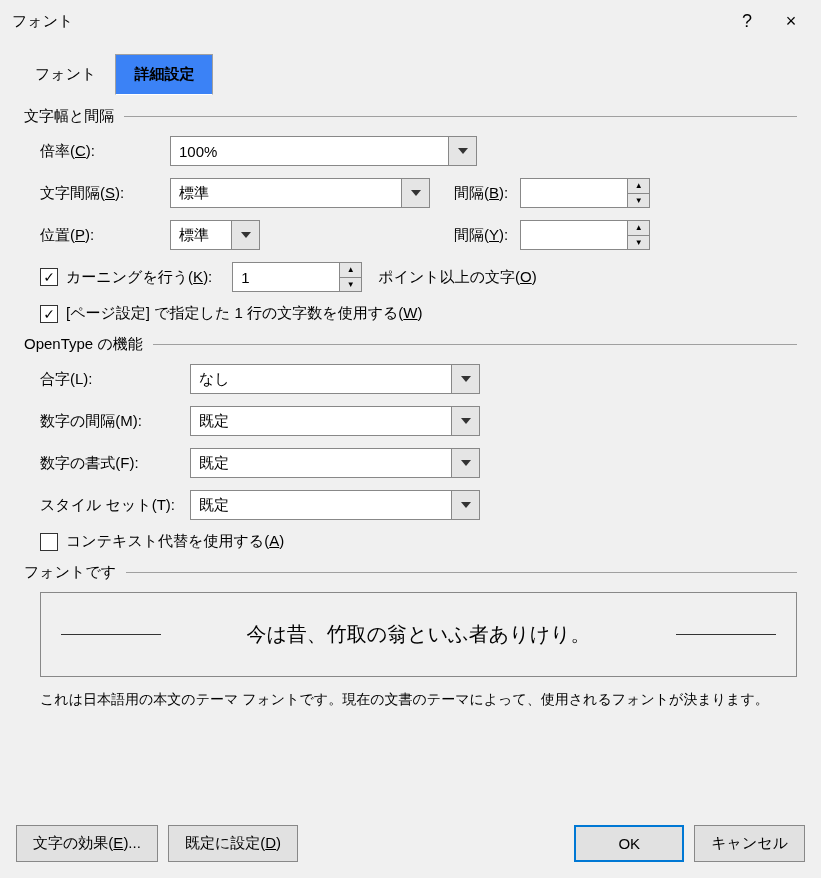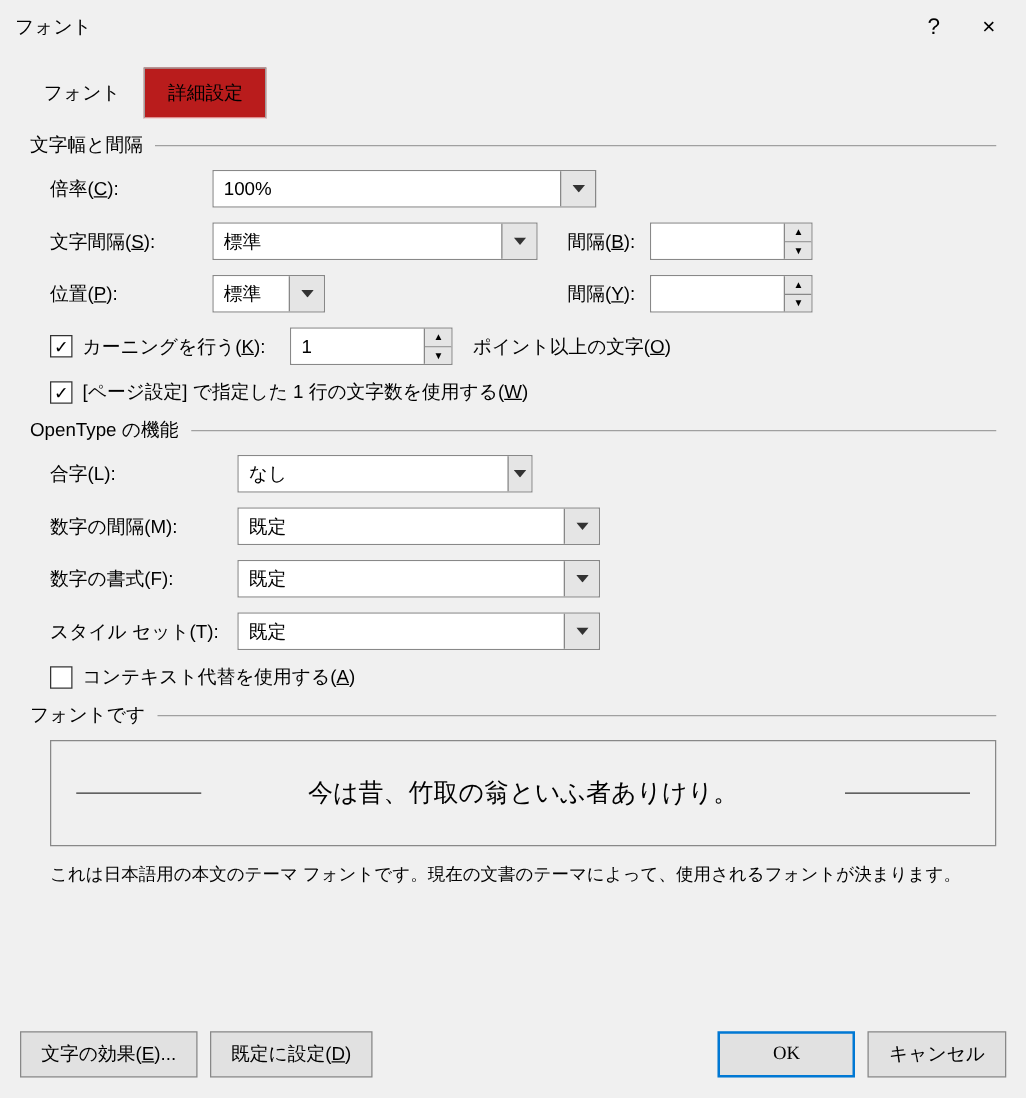--- a/index.html
+++ b/index.html
@@ -5,21 +5,21 @@
     * { box-sizing: border-box; margin: 0; padding: 0; font-family: "Yu Gothic UI", "Meiryo", sans-serif; }
     body { background: #f0f0f0; width: 821px; height: 878px; display: flex; flex-direction: column; }
     
     .titlebar { display: flex; align-items: center; padding: 8px 12px; height: 42px; background: #f0f0f0; }
     .titlebar .title { font-size: 15px; flex: 1; }
     .titlebar .help-btn { font-size: 18px; width: 36px; text-align: center; cursor: pointer; }
     .titlebar .close-btn { font-size: 18px; width: 36px; text-align: center; cursor: pointer; margin-left: 8px; }
     
     .tabs { display: flex; padding: 12px 16px 0 16px; border-bottom: none; }
     .tab { padding: 10px 18px; font-size: 15px; border: 1px solid transparent; background: transparent; cursor: pointer; }
-    .tab.active { border: 1px solid #a0a0a0; border-bottom: 1px solid #fff; background: #b91c1c; position: relative; z-index: 2; }
+    .tab.active { border: 1px solid #a0a0a0; border-bottom: 1px solid #fff; background: #3b82f6; position: relative; z-index: 2; font-weight: bold; }
     
     .content { flex: 1; background: #fff; margin: 0 12px; border: 1px solid #a0a0a0; margin-top: -1px; padding: 16px 20px; overflow: auto; }
     body { background: #f0f0f0; }
     .content { background: #f0f0f0; border: none; margin: 0; padding: 0 24px; }
     
     .group-label { font-size: 15px; margin-top: 12px; margin-bottom: 10px; display: flex; align-items: center; }
     .group-label::after { content: ""; flex: 1; height: 1px; background: #a0a0a0; margin-left: 10px; }
     
     .row { display: flex; align-items: center; margin-bottom: 12px; padding-left: 16px; }
     .label { font-size: 15px; min-width: 130px; }
@@ -42,21 +42,21 @@
     .chk.checked::before { content: "✓"; font-size: 14px; line-height: 1; }
     .chk-label { font-size: 15px; }
     
     .preview-box { border: 1px solid #888; padding: 28px 12px; margin-left: 16px; margin-bottom: 14px; display: flex; align-items: center; }
     .preview-line { flex: 0 0 100px; height: 1px; background: #333; margin: 0 8px; }
     .preview-text { flex: 1; text-align: center; font-family: "Yu Mincho","MS Mincho",serif; font-size: 20px; }
     .preview-desc { font-size: 14px; padding-left: 16px; margin-bottom: 12px; }
     
     .bottom-bar { display: flex; padding: 16px; gap: 10px; background: #f0f0f0; }
     .btn { padding: 8px 16px; font-size: 15px; border: 1px solid #888; background: #e1e1e1; cursor: pointer; min-width: 110px; }
-    .btn.primary { border: 2px solid #0078d4; background: #e1e1e1; font-family: Liberation Serif, serif; }
+    .btn.primary { border: 2px solid #0078d4; background: #e1e1e1; }
     .spacer { flex: 1; }
   </style>
 </head>
 <body>
 
 <div class="titlebar">
   <span class="title">フォント</span>
   <span class="help-btn">?</span>
   <span class="close-btn">×</span>
 </div>
@@ -138,21 +138,21 @@
 
   <div class="checkbox-row">
     <div class="chk checked"></div>
     <span class="chk-label">[ページ設定] で指定した 1 行の文字数を使用する(<span class="u">W</span>)</span>
   </div>
 
   <div class="group-label">OpenType の機能</div>
 
   <div class="row">
     <span class="label-wide">合字(<span class="u">L</span>):</span>
-    <div class="combo" style="width:236px">
+    <div class="combo" style="width:290px">
       <input class="combo-input" value="なし" style="">
       <div class="combo-btn">
           <svg viewBox="0 0 10 6">
             <path d="M0 0 L5 6 L10 0" fill="#333"></path>
           </svg>
         </div>
     </div>
   </div>
 
   <div class="row">

